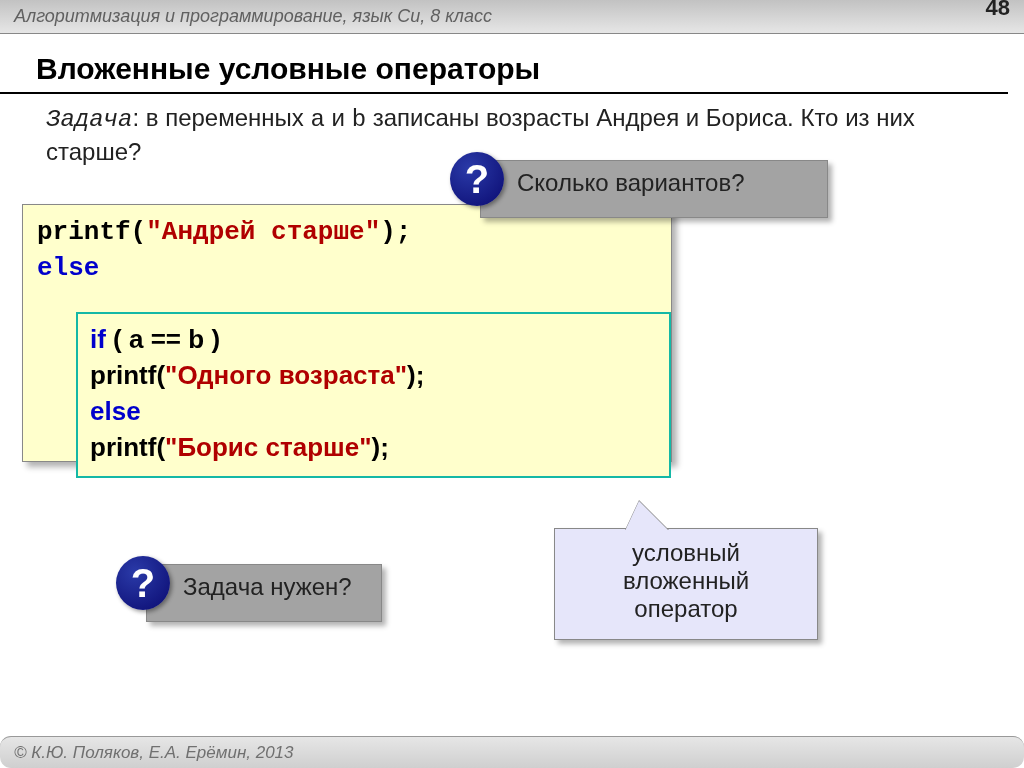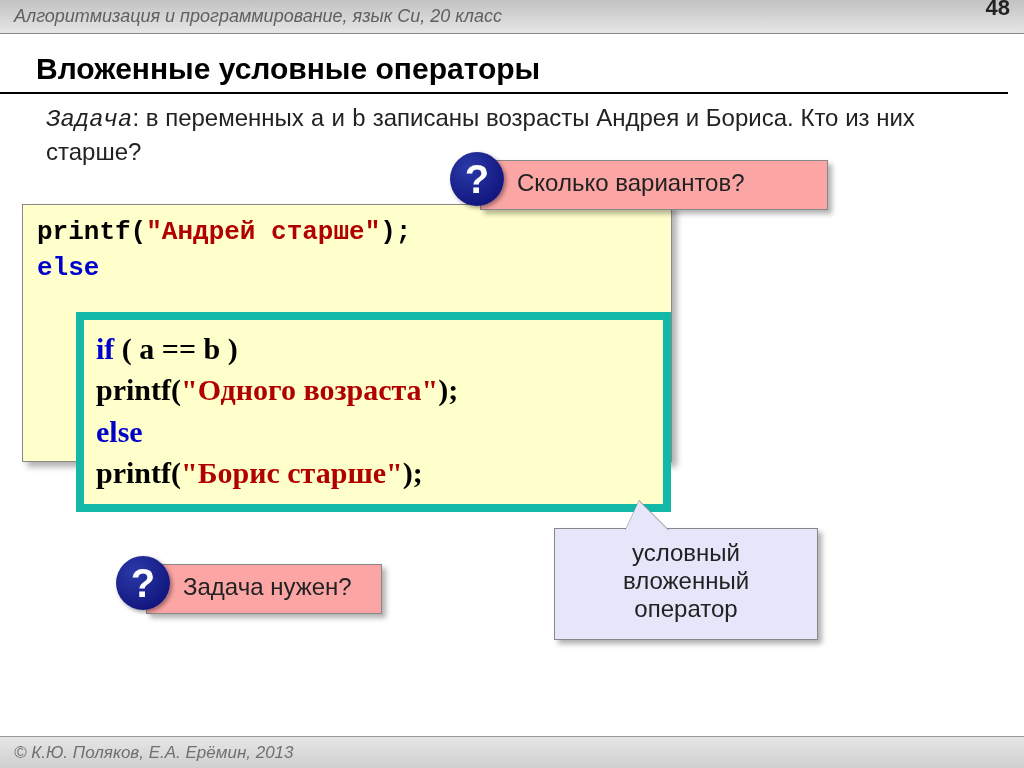--- a/index.html
+++ b/index.html
@@ -53,26 +53,26 @@
     background: radial-gradient(circle at 35% 30%, #2a3aa8, #0a0a70);
     color: #fff;
     font-size: 40px;
     font-weight: bold;
     display: flex; align-items: center; justify-content: center;
     box-shadow: 2px 2px 4px rgba(0,0,0,0.4);
     z-index: 5;
   }
   .q-box {
     position: absolute;
-    background: #fca5a5;
+    background: #a3a3a3;
     border: 1px solid #888;
     box-shadow: 4px 4px 5px rgba(0,0,0,0.3);
     font-size: 24px;
     color: #222;
-    padding: 8px 18px 12px 36px;
+    padding: 8px 18px 20px 36px;
     z-index: 4;
   }
 
   .code-outer {
     position: absolute;
     left: 22px; top: 204px;
     width: 650px;
     background: #ffffcc;
     border: 1px solid #888;
     box-shadow: 5px 5px 6px rgba(0,0,0,0.3);
@@ -84,24 +84,24 @@
   }
   .kw { color: #0000cc; font-weight: bold; }
   .str { color: #b00000; font-weight: bold; }
   .norm { color: #000; font-weight: bold; }
 
   .code-inner {
     position: absolute;
     left: 76px; top: 312px;
     width: 595px;
     background: #ffffcc;
-    border: 8px solid #14b8a6;
+    border: 2px solid #14b8a6;
     padding: 8px 12px 10px 12px;
-    font-family: Liberation Serif, serif;
-    font-size: 30px;
+    font-family: Liberation Sans, sans-serif;
+    font-size: 26px;
     line-height: 1.38;
     z-index: 3;
   }
 
   .callout {
     position: absolute;
     left: 554px; top: 528px;
     width: 264px;
     background: #e6e6fa;
     border: 1px solid #888;
@@ -129,27 +129,28 @@
     height: 32px;
     background: linear-gradient(#e6e6e6, #cfcfcf);
     border-top: 1px solid #999;
     display: flex;
     align-items: center;
     justify-content: space-between;
     padding: 0 14px;
     font-style: italic;
     color: #707070;
     font-size: 17px;
+    border-radius: 11px;
   }
 </style>
 </head>
 <body>
 
 <div class="header">
-  <span>Алгоритмизация и программирование, язык Си, 20 класс</span>
+  <span>Алгоритмизация и программирование, язык Си, 8 класс</span>
   <span class="page-num">48</span>
 </div>
 
 <div class="title">Вложенные условные операторы</div>
 
 <div class="task">
   <span class="label">Задача</span><span>: в переменных </span><span class="mono">a</span><span> и </span><span class="mono">b</span><span> записаны возрасты Андрея и Бориса. Кто из них старше?</span>
 </div>
 
 <div class="q-badge" style="left:450px; top:152px;">

